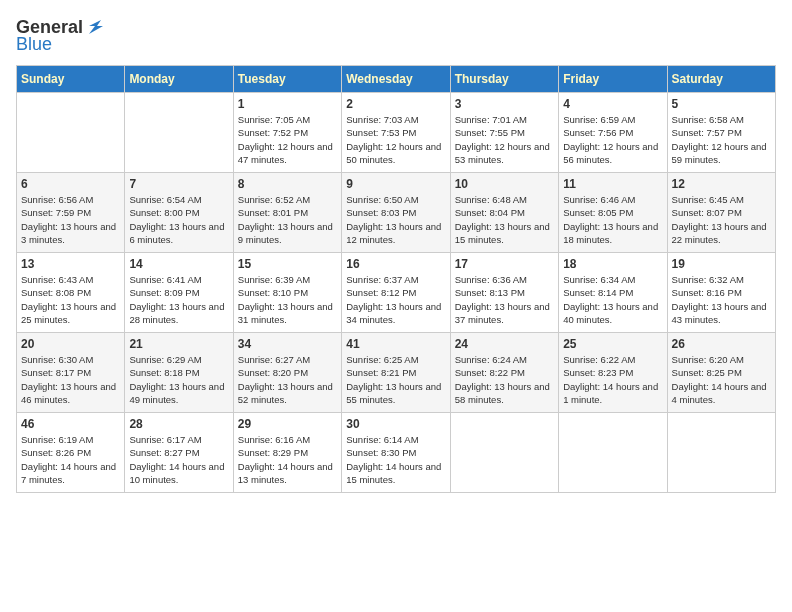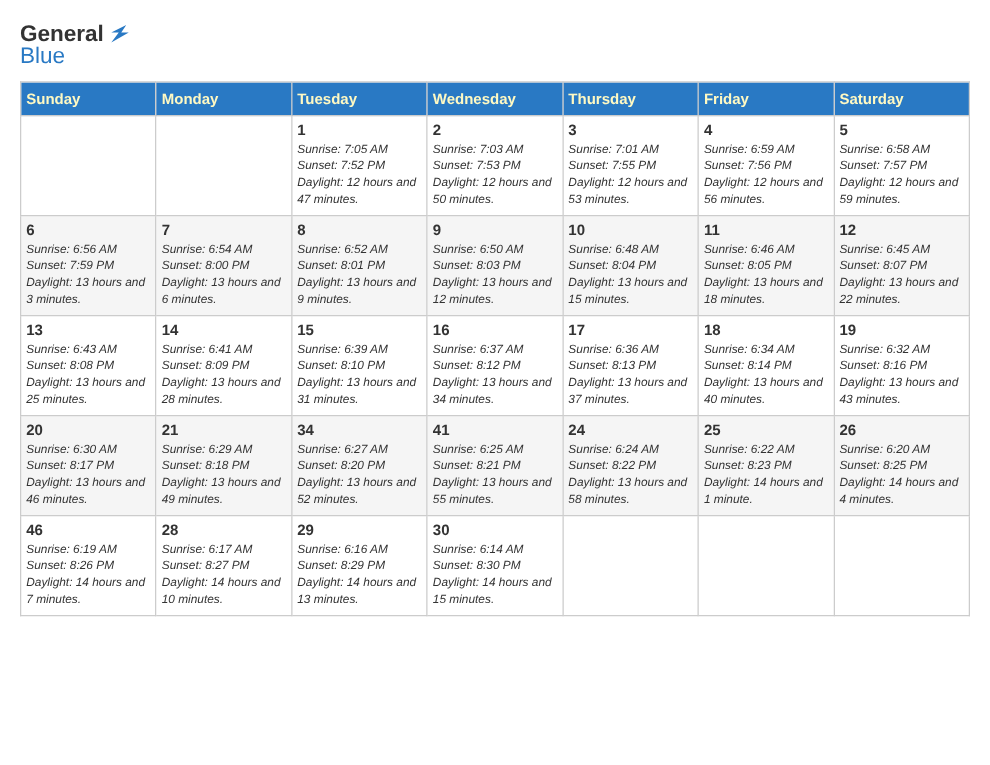--- a/index.html
+++ b/index.html
@@ -62,21 +62,20 @@
     .day-number {
       font-weight: bold;
       font-size: 12px;
       display: block;
       margin-bottom: 2px;
     }
     .day-info {
       font-size: 9.5px;
       line-height: 1.4;
       color: #333;
-      font-style: italic;
     }
     tr:nth-child(even) td {
       background-color: #f5f5f5;
     }
     tr:nth-child(odd) td {
       background-color: #fff;
     }
     th:first-child, td:first-child { width: 14.28%; }
   </style>
 </head>

